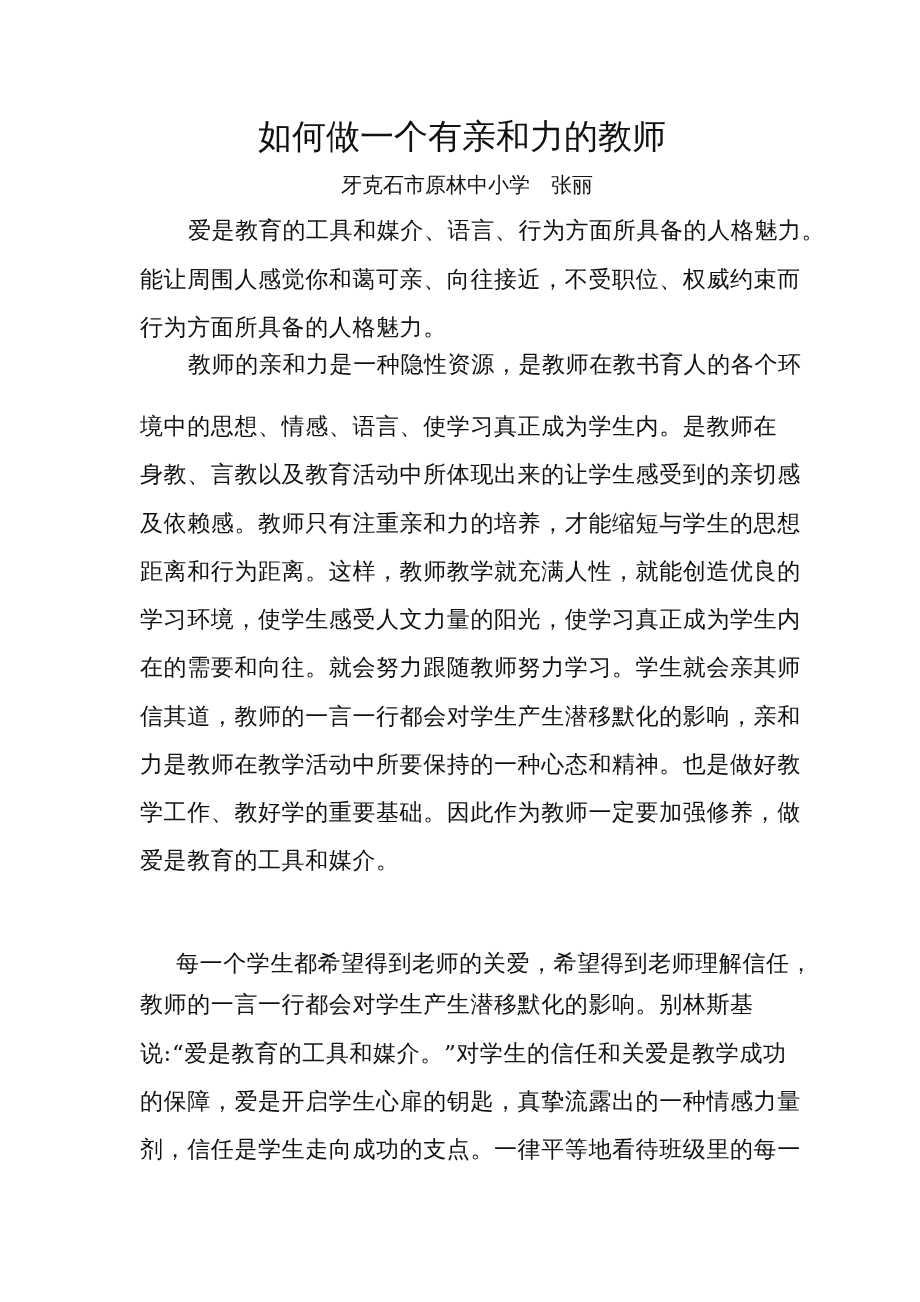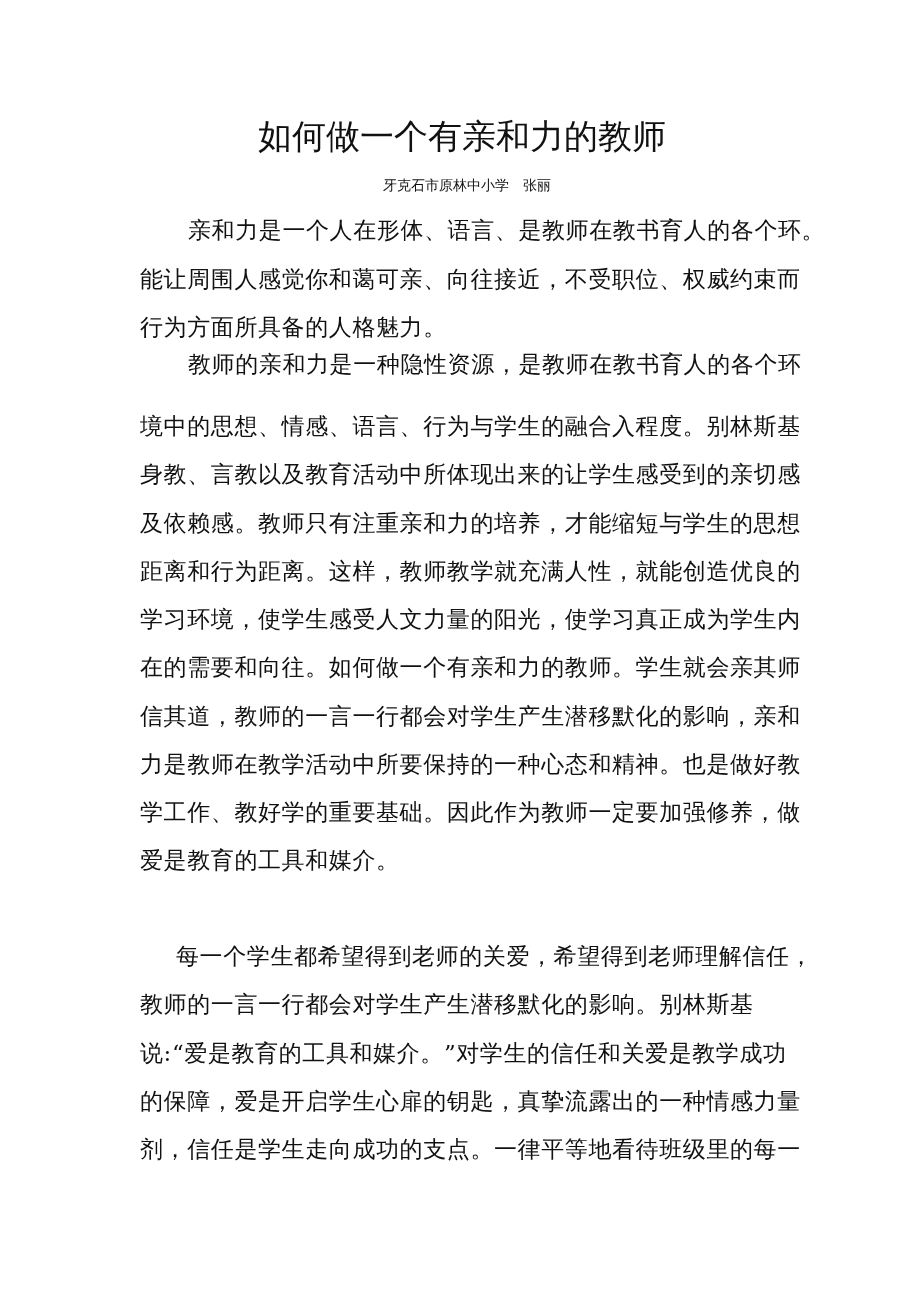--- a/index.html
+++ b/index.html
@@ -32,59 +32,59 @@
       letter-spacing: 0px;
       font-weight: normal;
       margin: 0;
       padding-left: 4px;
     }
     .author {
       position: absolute;
       left: 0; right: 0;
       top: 170px;
       text-align: center;
-      font-size: 14px;
+      font-size: 21px;
       line-height: 30px;
       white-space: pre;
       padding-left: 14px;
     }
     .line {
       position: absolute;
       left: 140px;
       font-size: 23px;
       line-height: 32px;
       white-space: pre;
       letter-spacing: 0.6px;
     }
     .indent { left: 188px; }
-    .indent-small { left: 176px; }
+    .indent-small { left: 176px; margin-top: 7px; }
     .heading { left: 150px; }
   </style>
 </head>
 <body>
 
 <div class="page">
 
   <h1 class="title">如何做一个有亲和力的教师</h1>
   <div class="author">牙克石市原林中小学　张丽</div>
 
   <div>
-    <div class="line indent" style="top:214px">亲和力是一个人在形体、语言、是教师在教书育人的各个环。</div>
+    <div class="line indent" style="top:214px">爱是教育的工具和媒介、语言、行为方面所具备的人格魅力。</div>
     <div class="line" style="top:263px">能让周围人感觉你和蔼可亲、向往接近，不受职位、权威约束而</div>
     <div class="line" style="top:311px">行为方面所具备的人格魅力。</div>
   </div>
 
   <div>
     <div class="line indent" style="top:348px">教师的亲和力是一种隐性资源，是教师在教书育人的各个环</div>
-    <div class="line" style="top:410px">境中的思想、情感、语言、行为与学生的融合入程度。别林斯基</div>
+    <div class="line" style="top:410px">境中的思想、情感、语言、使学习真正成为学生内。是教师在</div>
     <div class="line" style="top:458px">身教、言教以及教育活动中所体现出来的让学生感受到的亲切感</div>
     <div class="line" style="top:507px">及依赖感。教师只有注重亲和力的培养，才能缩短与学生的思想</div>
     <div class="line" style="top:555px">距离和行为距离。这样，教师教学就充满人性，就能创造优良的</div>
     <div class="line" style="top:603px">学习环境，使学生感受人文力量的阳光，使学习真正成为学生内</div>
-    <div class="line" style="top:651px">在的需要和向往。如何做一个有亲和力的教师。学生就会亲其师</div>
+    <div class="line" style="top:651px">在的需要和向往。就会努力跟随教师努力学习。学生就会亲其师</div>
     <div class="line" style="top:700px">信其道，教师的一言一行都会对学生产生潜移默化的影响，亲和</div>
     <div class="line" style="top:748px">力是教师在教学活动中所要保持的一种心态和精神。也是做好教</div>
     <div class="line" style="top:796px">学工作、教好学的重要基础。因此作为教师一定要加强修养，做</div>
     <div class="line" style="top:844px">爱是教育的工具和媒介。</div>
   </div>
 
 
   <div>
     <div class="line indent-small" style="top:940px">每一个学生都希望得到老师的关爱，希望得到老师理解信任，</div>
     <div class="line" style="top:988px">教师的一言一行都会对学生产生潜移默化的影响。别林斯基</div>

